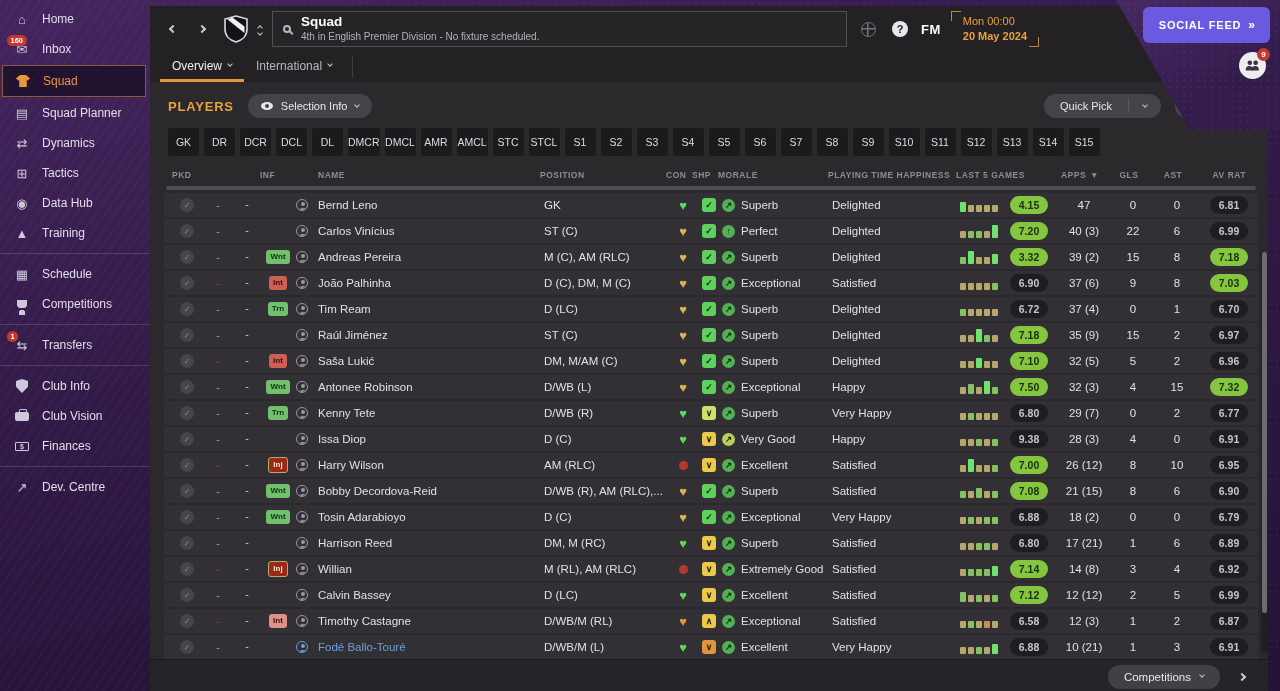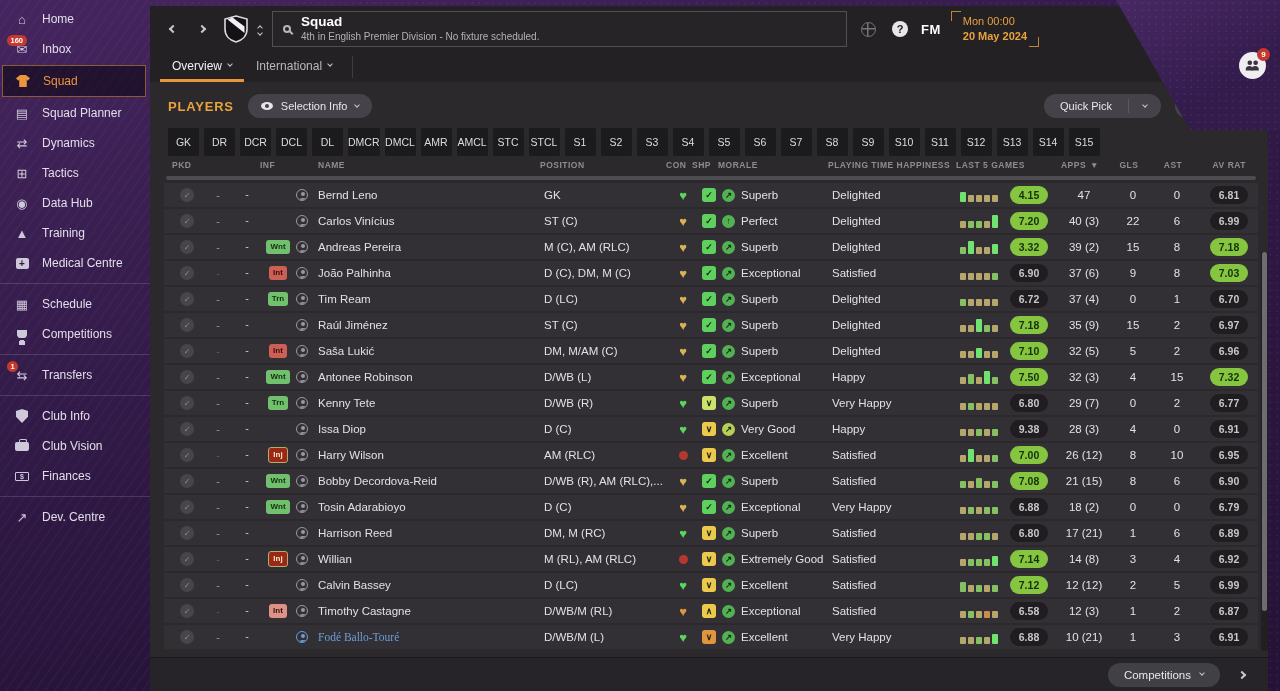--- a/index.html
+++ b/index.html
@@ -131,21 +131,21 @@
   .qp-label { padding:6px 16px; font-size:11px; display:flex; align-items:center; cursor:pointer; }
   .qp-div { width:1px; background:#5a585e; margin:5px 0; }
   .qp-chev { padding:6px 14px; display:flex; align-items:center; cursor:pointer; }
   .filtered { color:#e8a33d; }
 
   .filterbar { display:flex; gap:5px; margin:10px 0 0 4px; flex-wrap:nowrap; }
   .fbtn { background:#1b1a1c; border:none; color:#dddbe0; font-family:inherit; font-size:10.5px;
     padding:8px 0; min-width:31px; text-align:center; border-radius:2px; cursor:pointer; }
 
   
-  .tbl { }
+  .tbl { margin-top:10px; }
   .tgrid { display:grid;
     grid-template-columns:30px 32px 26px 36px 22px minmax(180px,1fr) 126px 26px 26px 110px 128px 50px 46px 56px 42px 46px 58px;
     align-items:center; }
   .thead { padding:4px 4px 6px 8px; }
   .thead span { font-size:8.5px; font-weight:bold; letter-spacing:.5px; color:#8e8c92; }
   .th-right { text-align:right; padding-right:8px; }
   .th-center { text-align:center; }
   .sortarrow { font-size:6px; color:#b8b6bc; margin-left:4px; }
   .hscroll { height:4px; background:#4e4c50; border-radius:2px; margin:0 2px 3px 2px; }
 
@@ -164,21 +164,21 @@
   .inf-int2 { background:#dd9187; color:#33100c; }
   .inf-inj { background:#9c2717; color:#f0ecc0; border:1px solid #aeb06a; }
   .avatar { width:12px; height:12px; border-radius:50%; border:1px solid #9a98a0;
     position:relative; overflow:hidden; flex:none; margin-right:7px; }
   .avatar::before { content:""; position:absolute; top:2px; left:3.5px; width:4px; height:4px;
     border-radius:50%; background:#9a98a0; }
   .avatar::after { content:""; position:absolute; top:7.5px; left:1.5px; width:8px; height:5px;
     border-radius:50% 50% 0 0; background:#9a98a0; }
   .avatar.blue { border-color:#6b9fd8; }
   .avatar.blue::before,.avatar.blue::after { background:#6b9fd8; }
-  .pname.blue { color:#6b9fd8;font-family:Liberation Serif, serif; }
+  .pname.blue { color:#6b9fd8; }
   .heart { font-size:13px; line-height:1; }
   .con-green { color:#5bd75b; } .con-gold { color:#d8b355; } .con-orange { color:#e2953e; }
   .reddot { width:9px; height:9px; border-radius:50%; background:#b5382e; }
   .shp { width:14px; height:14px; border-radius:3px; display:flex; align-items:center;
     justify-content:center; font-size:9px; font-weight:bold; color:#15250f; }
   .shp-thumb { background:#5ed05e; }
   .shp-lime { background:#cde26a; }
   .shp-yellow { background:#ecc94b; }
   .shp-orange { background:#e2953e; }
   .mor { display:flex; align-items:center; gap:6px; }
@@ -230,26 +230,20 @@
       <span class="sicon">⊞</span>
       <span>Tactics</span>
     </div>
     <div class="side-item">
       <span class="sicon">◉</span>
       <span>Data Hub</span>
     </div>
     <div class="side-item">
       <span class="sicon">▲</span>
       <span>Training</span>
-    </div>
-    <div class="side-item">
-      <span class="sicon">
-        <span class="i-medical"></span>
-      </span>
-      <span>Medical Centre</span>
     </div>
     <div class="side-divider"></div>
     <div class="side-item">
       <span class="sicon">▦</span>
       <span>Schedule</span>
     </div>
     <div class="side-item">
       <span class="sicon">
         <span class="i-trophy"></span>
       </span>
@@ -1269,17 +1263,21 @@
       <span>Competitions</span>
       <span class="chev sm"></span>
     </button>
     <span class="navchev">
         <span class="chev right"></span>
       </span>
   </div>
 </div>
 
 <div class="corner">
+  <button class="socialfeed">
+    <span>SOCIAL FEED</span>
+    <span class="sf-arrows">»</span>
+  </button>
   <span class="useravatar">
     <span class="ppl"></span>
     <span class="u-badge">9</span>
   </span>
 </div>
 
 </body></html>

